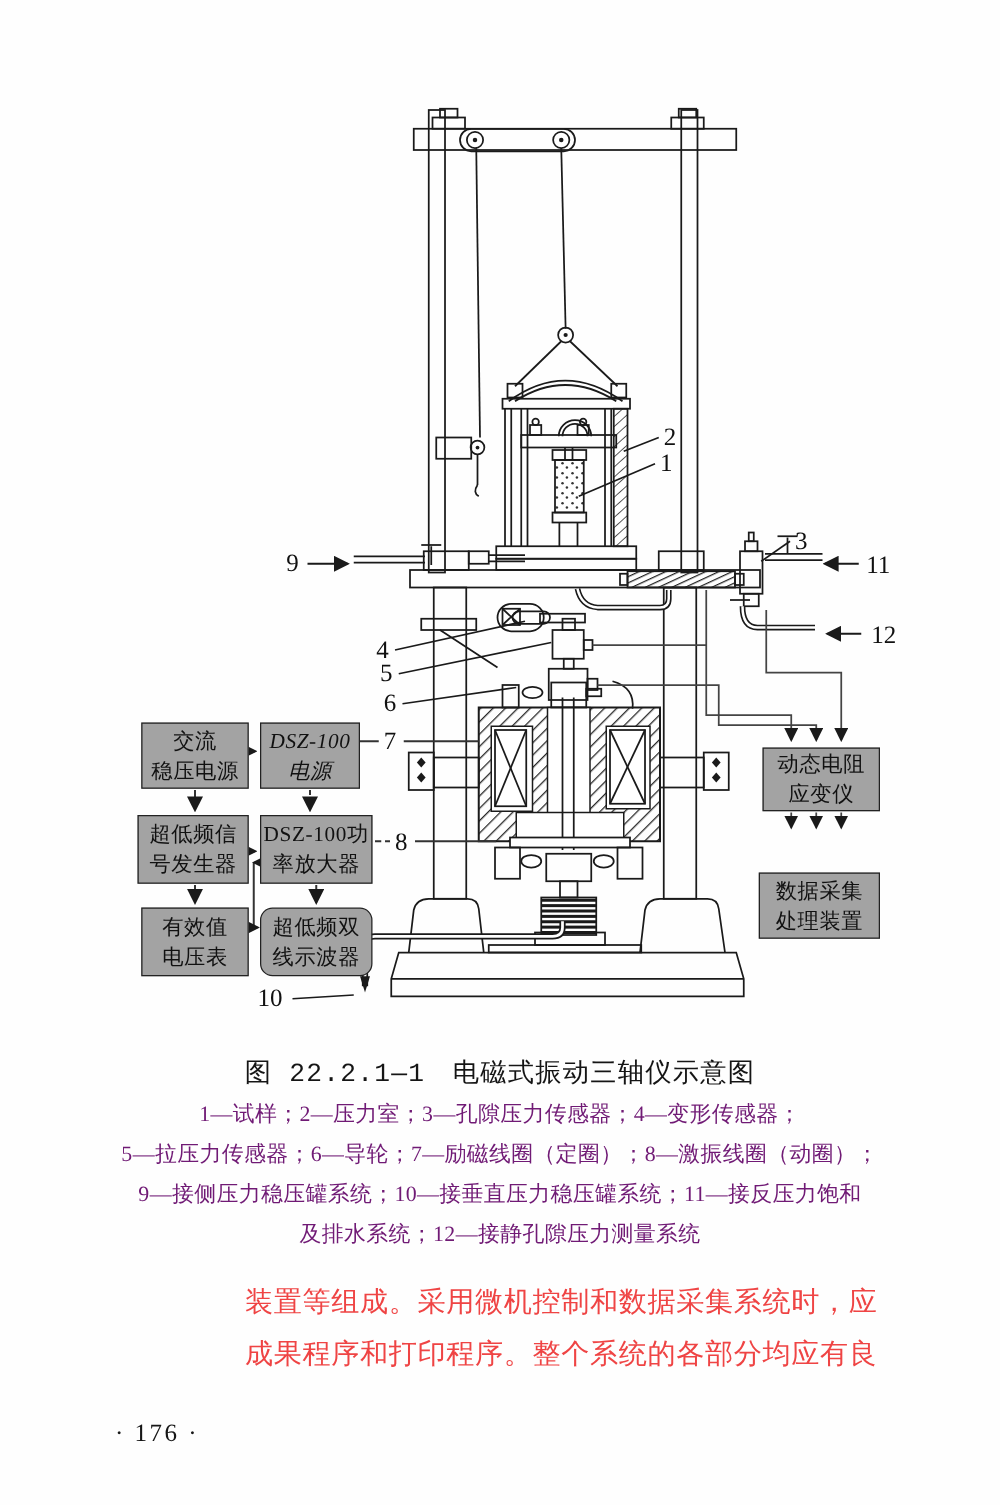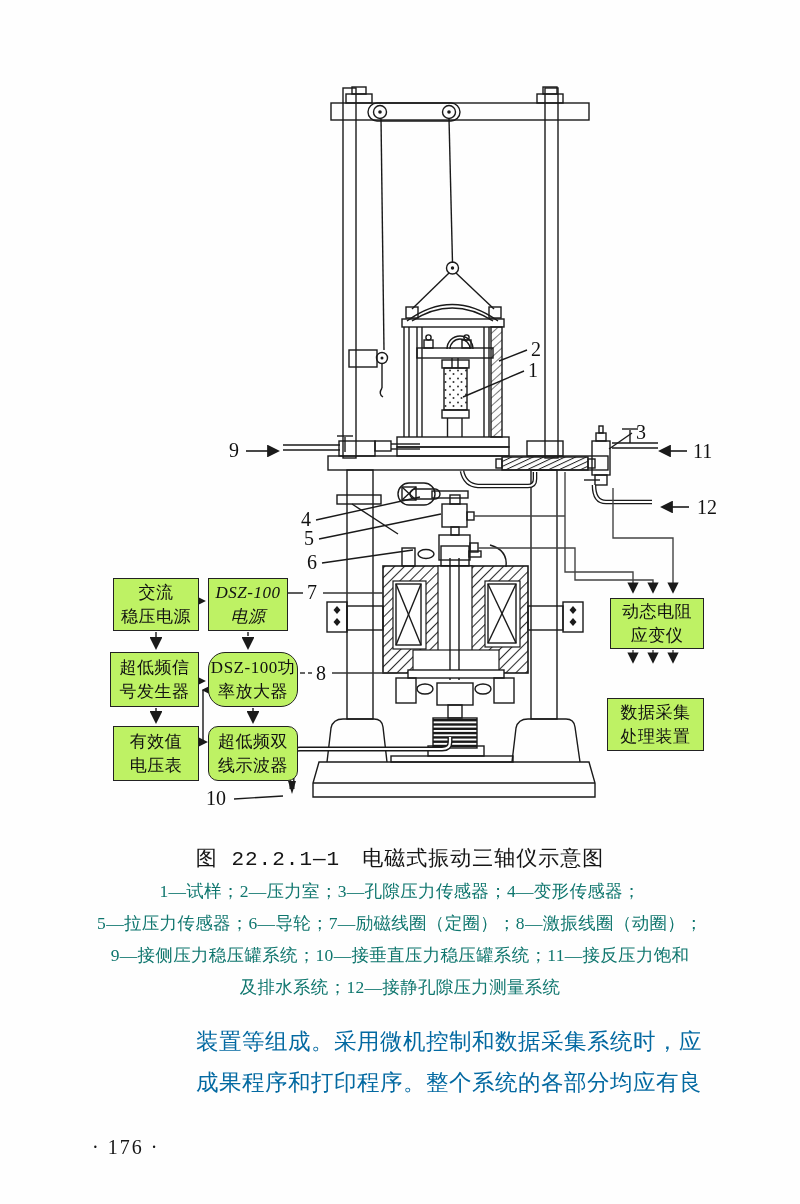--- a/index.html
+++ b/index.html
@@ -4,36 +4,36 @@
 <style>
   html,body{margin:0;padding:0;background:#e8e8e8;}
   .page{
     position:relative;width:800px;height:1204px;background:#fefefe;
     margin:0 auto;overflow:hidden;color:#111;
     font-family:"Liberation Serif","DejaVu Serif",serif;
   }
   svg{position:absolute;left:0;top:0;}
   .stroke{stroke:#1a1a1a;fill:none;stroke-width:1.4;}
   .fbox{
-    position:absolute;border:1.7px solid #222;background:#bef264;
+    position:absolute;border:1.7px solid #222;background:#a3a3a3;
     display:flex;flex-direction:column;align-items:center;justify-content:center;
     font-size:17px;line-height:1.38;text-align:center;letter-spacing:.5px;
   }
   .partnum{font-family:"Liberation Serif",serif;font-size:20px;fill:#111;}
   .caption{
     position:absolute;left:0;width:800px;top:844px;text-align:center;
     font-size:21px;letter-spacing:1px;color:#151515;font-family:Liberation Mono, monospace;
   }
   .legend{
     position:absolute;left:60px;width:680px;top:876px;text-align:center;
-    font-size:17.5px;line-height:1.82;color:#0f766e;letter-spacing:.3px;
+    font-size:17.5px;line-height:1.82;color:#701a75;letter-spacing:.3px;
   }
   .bodytext{
     position:absolute;left:196px;top:1022px;width:524px;
-    font-size:22.5px;line-height:1.82;color:#0369a1;letter-spacing:.5px;
+    font-size:22.5px;line-height:1.82;color:#ef4444;letter-spacing:.5px;
     text-align:justify;
   }
   .pagenum{
     position:absolute;left:92px;top:1136px;font-size:20px;color:#161616;letter-spacing:2px;
   }
 </style>
 </head>
 <body>
 
 <div class="page">
@@ -332,21 +332,21 @@
     <span>稳压电源</span>
   </div>
   <div class="fbox" style="left:208px;top:578px;width:78px;height:51px;font-style:italic;">
     <span>DSZ-100</span>
     <span>电源</span>
   </div>
   <div class="fbox" style="left:110px;top:652px;width:87px;height:53px;">
     <span>超低频信</span>
     <span>号发生器</span>
   </div>
-  <div class="fbox" style="left:208px;top:652px;width:88px;height:53px;border-radius:17px;">
+  <div class="fbox" style="left:208px;top:652px;width:88px;height:53px;">
     <span>DSZ-100功</span>
     <span>率放大器</span>
   </div>
   <div class="fbox" style="left:113px;top:726px;width:84px;height:53px;">
     <span>有效值</span>
     <span>电压表</span>
   </div>
   <div class="fbox" style="left:208px;top:726px;width:88px;height:53px;border-radius:10px;">
     <span>超低频双</span>
     <span>线示波器</span>

